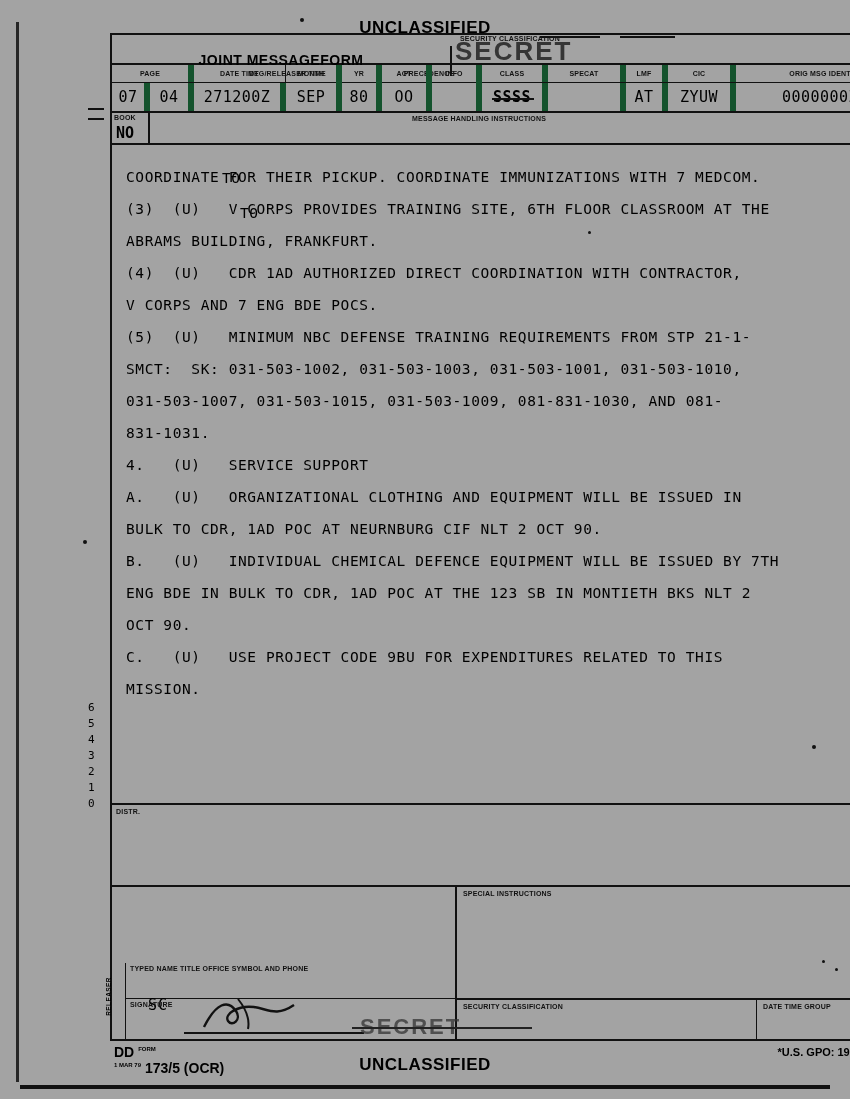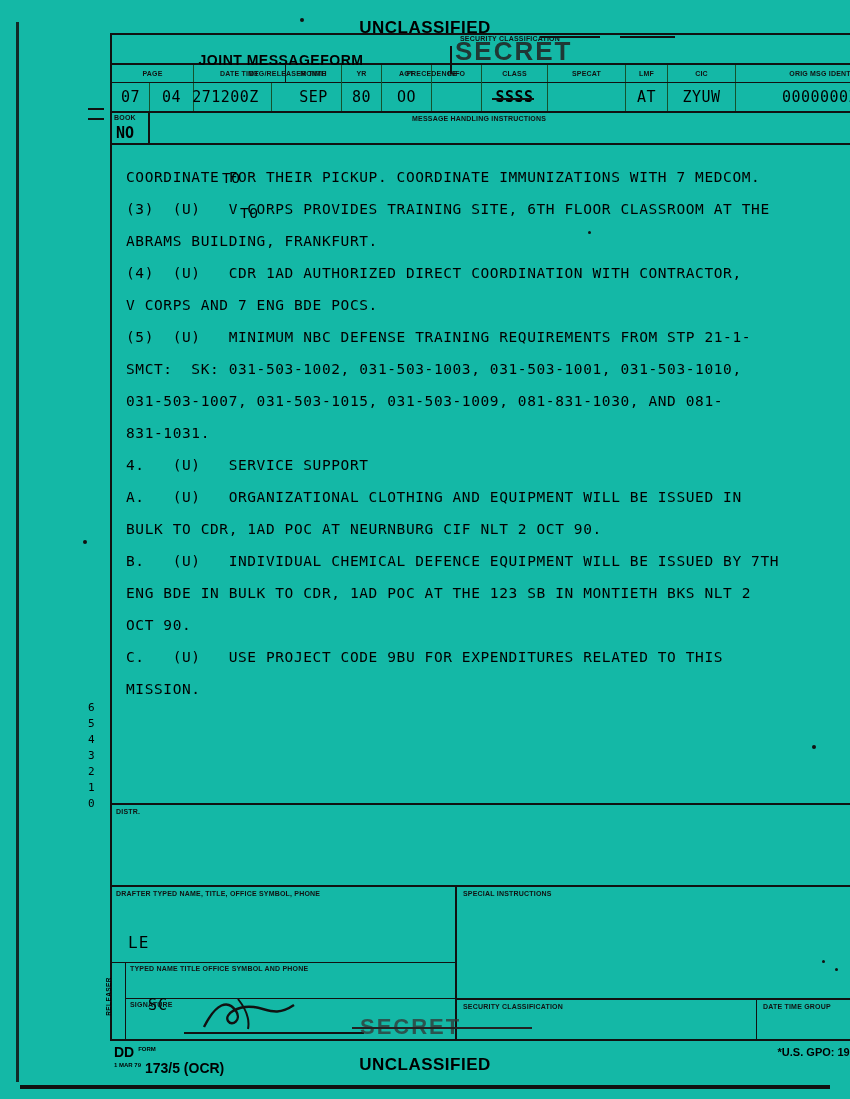--- a/index.html
+++ b/index.html
@@ -12,21 +12,21 @@
     height: 1099px;
     position: relative;
     font-family: "DejaVu Sans Mono", monospace;
     color: #000000;
     overflow: hidden;
   }
 
   .page {
     position: absolute;
     inset: 0;
-    background: #14b8a6;
+    background: #a3a3a3;
   }
 
   
   .class-top {
     position: absolute;
     top: 18px;
     left: 0;
     width: 850px;
     text-align: center;
     font-family: "Liberation Sans", sans-serif;
@@ -145,21 +145,21 @@
     width: 792px;
     height: 30px;
     border-bottom: 2px solid #111;
     box-sizing: border-box;
   }
   .cell {
     position: absolute;
     top: 0;
     height: 100%;
     box-sizing: border-box;
-    border-right: 1px solid #14532d;
+    border-right: 6px solid #14532d;
     display: flex;
     align-items: center;
     justify-content: center;
     overflow: hidden;
   }
   .cell.nb { border-right: none; }
   .cell .tiny-label { text-align: center; line-height: 1.05; }
   .val {
     font-family: "DejaVu Sans Mono", monospace;
     font-size: 15px;
@@ -458,21 +458,21 @@
     <div class="cell" style="left:82px;width:188px;height:18px;border-right:none;background:transparent;"></div>
   </div>
 
   <div class="row-vals">
     <div class="cell" style="left:0;width:38px;">
       <span class="val">07</span>
     </div>
     <div class="cell" style="left:38px;width:44px;">
       <span class="val">04</span>
     </div>
-    <div class="cell" style="left:68px;width:92px;">
+    <div class="cell" style="left:82px;width:92px;">
       <span class="val">271200Z</span>
     </div>
     <div class="cell" style="left:174px;width:56px;">
       <span class="val">SEP</span>
     </div>
     <div class="cell" style="left:230px;width:40px;">
       <span class="val">80</span>
     </div>
     <div class="cell" style="left:270px;width:50px;">
       <span class="val">OO</span>
@@ -557,24 +557,20 @@
     <div>1</div>
     <div>0</div>
   </div>
 
   <div class="distr">
     <span class="tiny-label">DISTR.</span>
   </div>
 
   <div class="drafter">
     <div class="drafter-left">
-      <div class="sub-a">
-        <span class="tiny-label" style="position:absolute;left:4px;top:3px;">DRAFTER TYPED NAME, TITLE, OFFICE SYMBOL, PHONE</span>
-        <span class="hand" style="position:absolute;left:16px;top:46px;">LE</span>
-      </div>
       <div class="releaser-strip">
         <span>RELEASER</span>
       </div>
       <div class="sub-b" style="left:14px;width:331px;">
         <span class="tiny-label" style="position:absolute;left:4px;top:2px;">TYPED NAME  TITLE  OFFICE SYMBOL AND PHONE</span>
         <span class="hand" style="position:absolute;left:22px;top:13px;font-size:15px;margin-top:20px;">SC</span>
       </div>
       <div class="sub-c" style="left:14px;width:331px;">
         <span class="tiny-label" style="position:absolute;left:4px;top:2px;">SIGNATURE</span>
         <svg style="position:absolute;left:72px;top:-6px;" width="120" height="44" viewBox="0 0 120 44">

